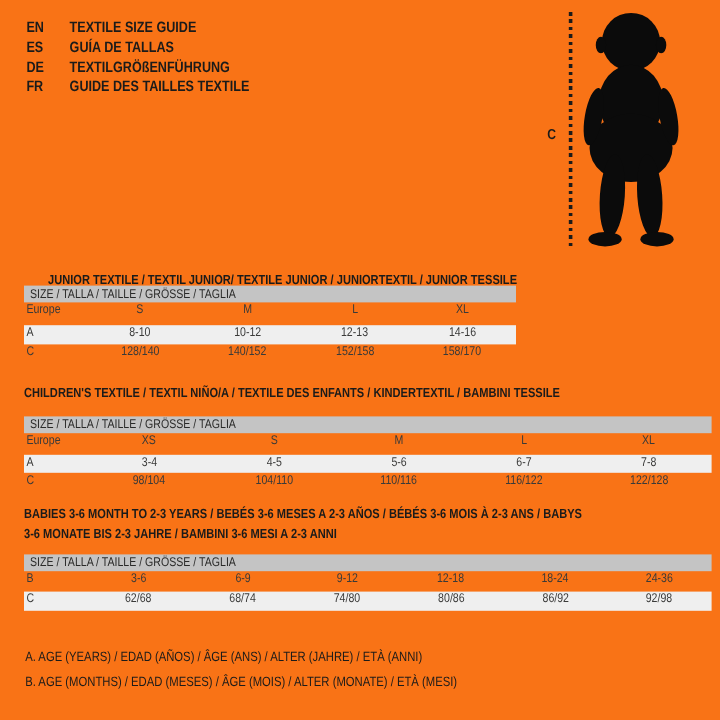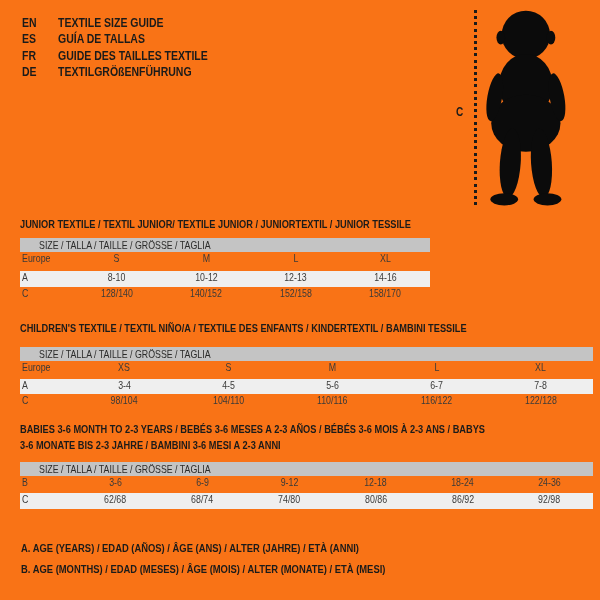--- a/index.html
+++ b/index.html
@@ -20,51 +20,51 @@
   .dash{position:absolute;left:34px;top:10px;width:2.5px;height:198px;
         background:repeating-linear-gradient(to bottom,var(--tdark,#1b1b1a) 0 3px,transparent 3px 6.2px);}
   .cLabel{position:absolute;left:16px;top:105px;font-weight:bold;font-size:12px;}
   .baby{position:absolute;left:41px;top:9px;width:88px;height:199px;}
 
   
   .title{position:absolute;left:20px;font-weight:bold;font-size:11px;line-height:15.5px;color:var(--tdark,#1b1b1a);}
 
   
   .table{position:absolute;left:20px;font-size:10.5px;color:var(--ttable,#3a3a39);}
-  .thead{height:14px;line-height:14px;background:var(--bar,#c4c4c4);padding-left:19px;color:#2a2a29;}
+  .thead{height:14px;line-height:14px;background:var(--bar,#c4c4c4);padding-left:5px;color:#2a2a29;}
   .trow{display:flex;}
   .trow.shaded{background:var(--shade,#efefef);}
   .tlabel{width:50px;padding-left:2px;text-align:left;}
   .tcell{flex:1;text-align:center;}
 
   
   .foot{position:absolute;left:21px;top:538px;}
-  .footline{height:20.5px;line-height:20.5px;font-weight:bold;font-size:11.2px;color:var(--tdark,#1b1b1a);}
+  .footline{height:20.5px;line-height:20.5px;font-weight:normal;font-size:11.2px;color:var(--tdark,#1b1b1a);}
 </style>
 </head>
 <body>
 
 <div class="page">
 
   <div class="langs" id="langs">
       <div class="langrow">
         <span class="code"><span class="cx cl">EN</span></span>
         <span class="ltitle"><span class="cx cl">TEXTILE SIZE GUIDE</span></span>
       </div>
       <div class="langrow">
         <span class="code"><span class="cx cl">ES</span></span>
         <span class="ltitle"><span class="cx cl">GUÍA DE TALLAS</span></span>
       </div>
       <div class="langrow">
+        <span class="code"><span class="cx cl">DE</span></span>
+        <span class="ltitle"><span class="cx cl">TEXTILGRÖßENFÜHRUNG</span></span>
+      </div>
+      <div class="langrow">
         <span class="code"><span class="cx cl">FR</span></span>
         <span class="ltitle"><span class="cx cl">GUIDE DES TAILLES TEXTILE</span></span>
-      </div>
-      <div class="langrow">
-        <span class="code"><span class="cx cl">DE</span></span>
-        <span class="ltitle"><span class="cx cl">TEXTILGRÖßENFÜHRUNG</span></span>
       </div>
     </div>
 
   <div class="figure">
     <div class="dash"></div>
     <div class="cLabel">
       <span class="cx cl">C</span>
     </div>
     <svg class="baby" viewBox="0 0 100 230" aria-hidden="true">
       <g fill="#0b0b0b">
@@ -77,21 +77,21 @@
         <ellipse cx="87" cy="102" rx="8.5" ry="28" transform="rotate(-10 87 102)"></ellipse>
         <ellipse cx="33" cy="178" rx="12" ry="40" transform="rotate(4 33 178)"></ellipse>
         <ellipse cx="69" cy="178" rx="12" ry="40" transform="rotate(-4 69 178)"></ellipse>
         <ellipse cx="26" cy="220" rx="16" ry="7"></ellipse>
         <ellipse cx="76" cy="220" rx="16" ry="7"></ellipse>
       </g>
     </svg>
   </div>
 
   <div id="sections">
-      <div class="title" style="top: 217px;"><span class="cx cl">JUNIOR TEXTILE / TEXTIL JUNIOR/ TEXTILE JUNIOR / JUNIORTEXTIL / JUNIOR TESSILE</span></div>
+      <div class="title" style="top: 227px; margin-left: 20px;"><span class="cx cl">JUNIOR TEXTILE / TEXTIL JUNIOR/ TEXTILE JUNIOR / JUNIORTEXTIL / JUNIOR TESSILE</span></div>
       <div class="table" style="top: 238px; width: 410px;">
         <div class="thead"><span class="cx cl">SIZE / TALLA / TAILLE / GRÖSSE / TAGLIA</span></div>
         <div class="trow" style="height: 19px;">
           <div class="tlabel"><span class="cx cl">Europe</span></div>
           <div class="tcell"><span class="cx cc">S</span></div>
           <div class="tcell"><span class="cx cc">M</span></div>
           <div class="tcell"><span class="cx cc">L</span></div>
           <div class="tcell"><span class="cx cc">XL</span></div>
         </div>
         <div class="trow shaded" style="height: 16px;">

